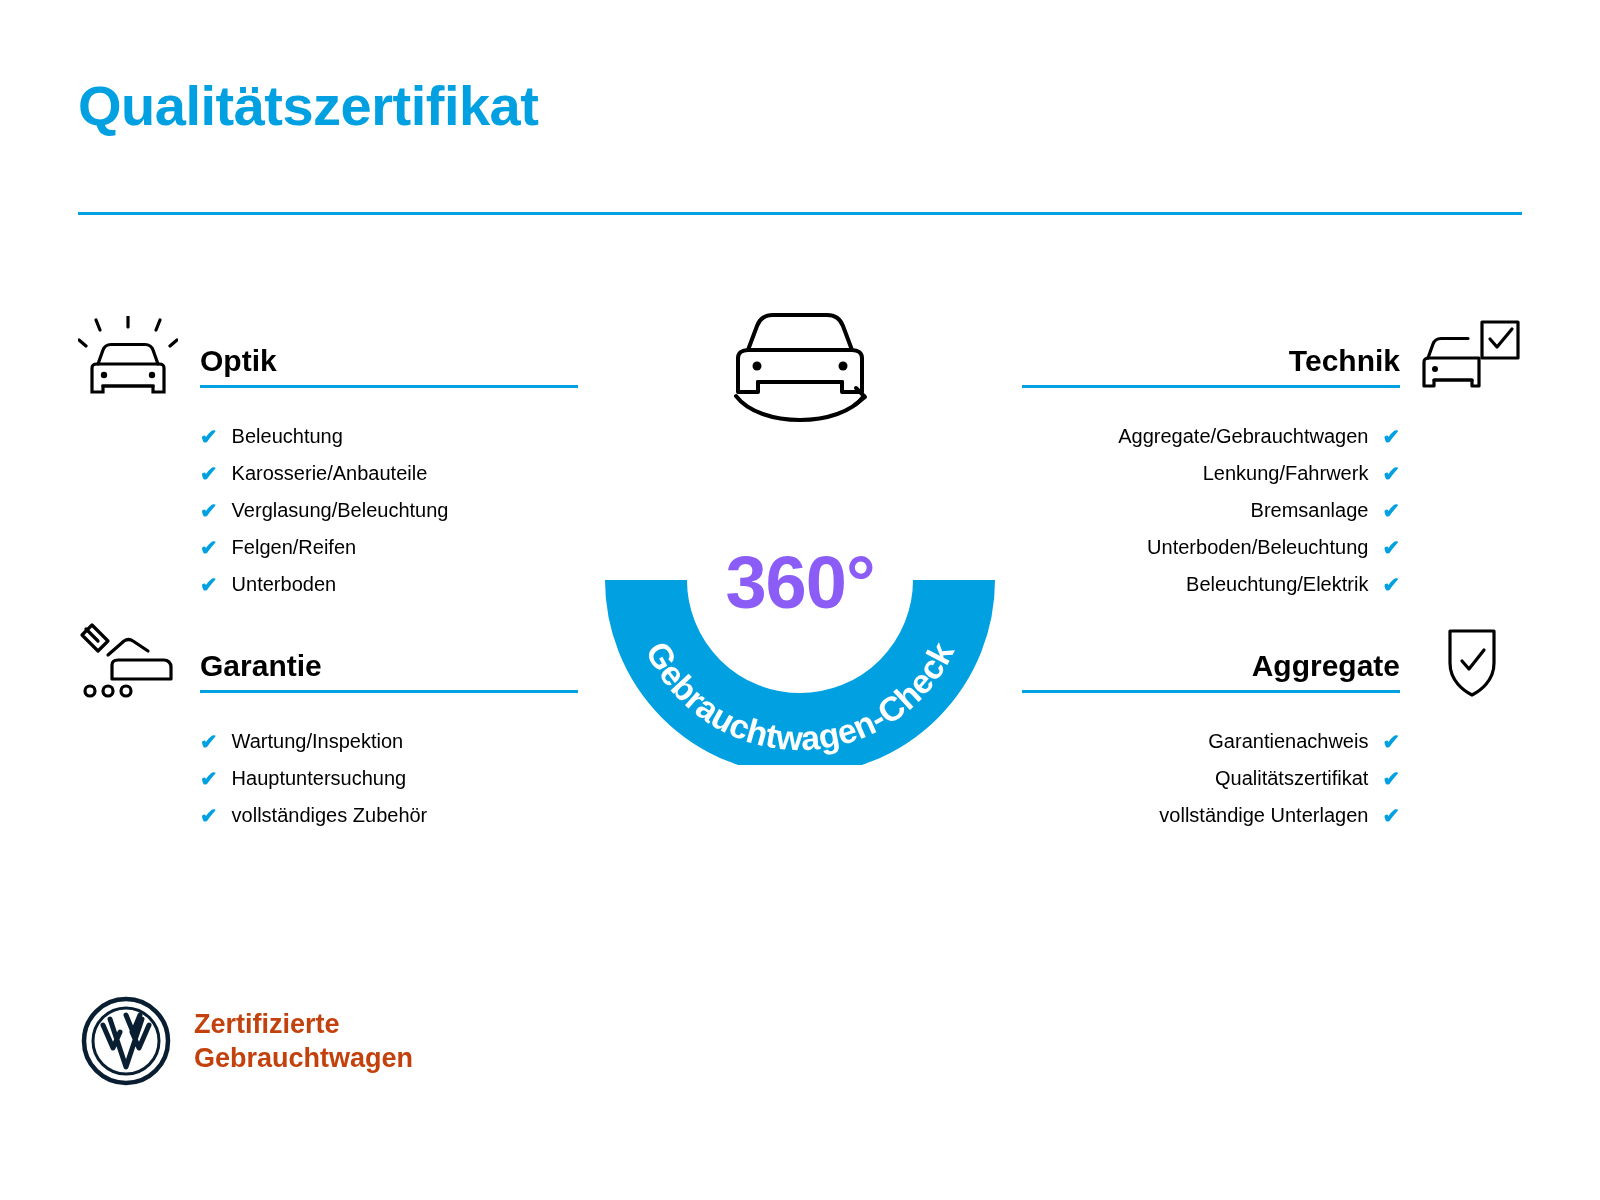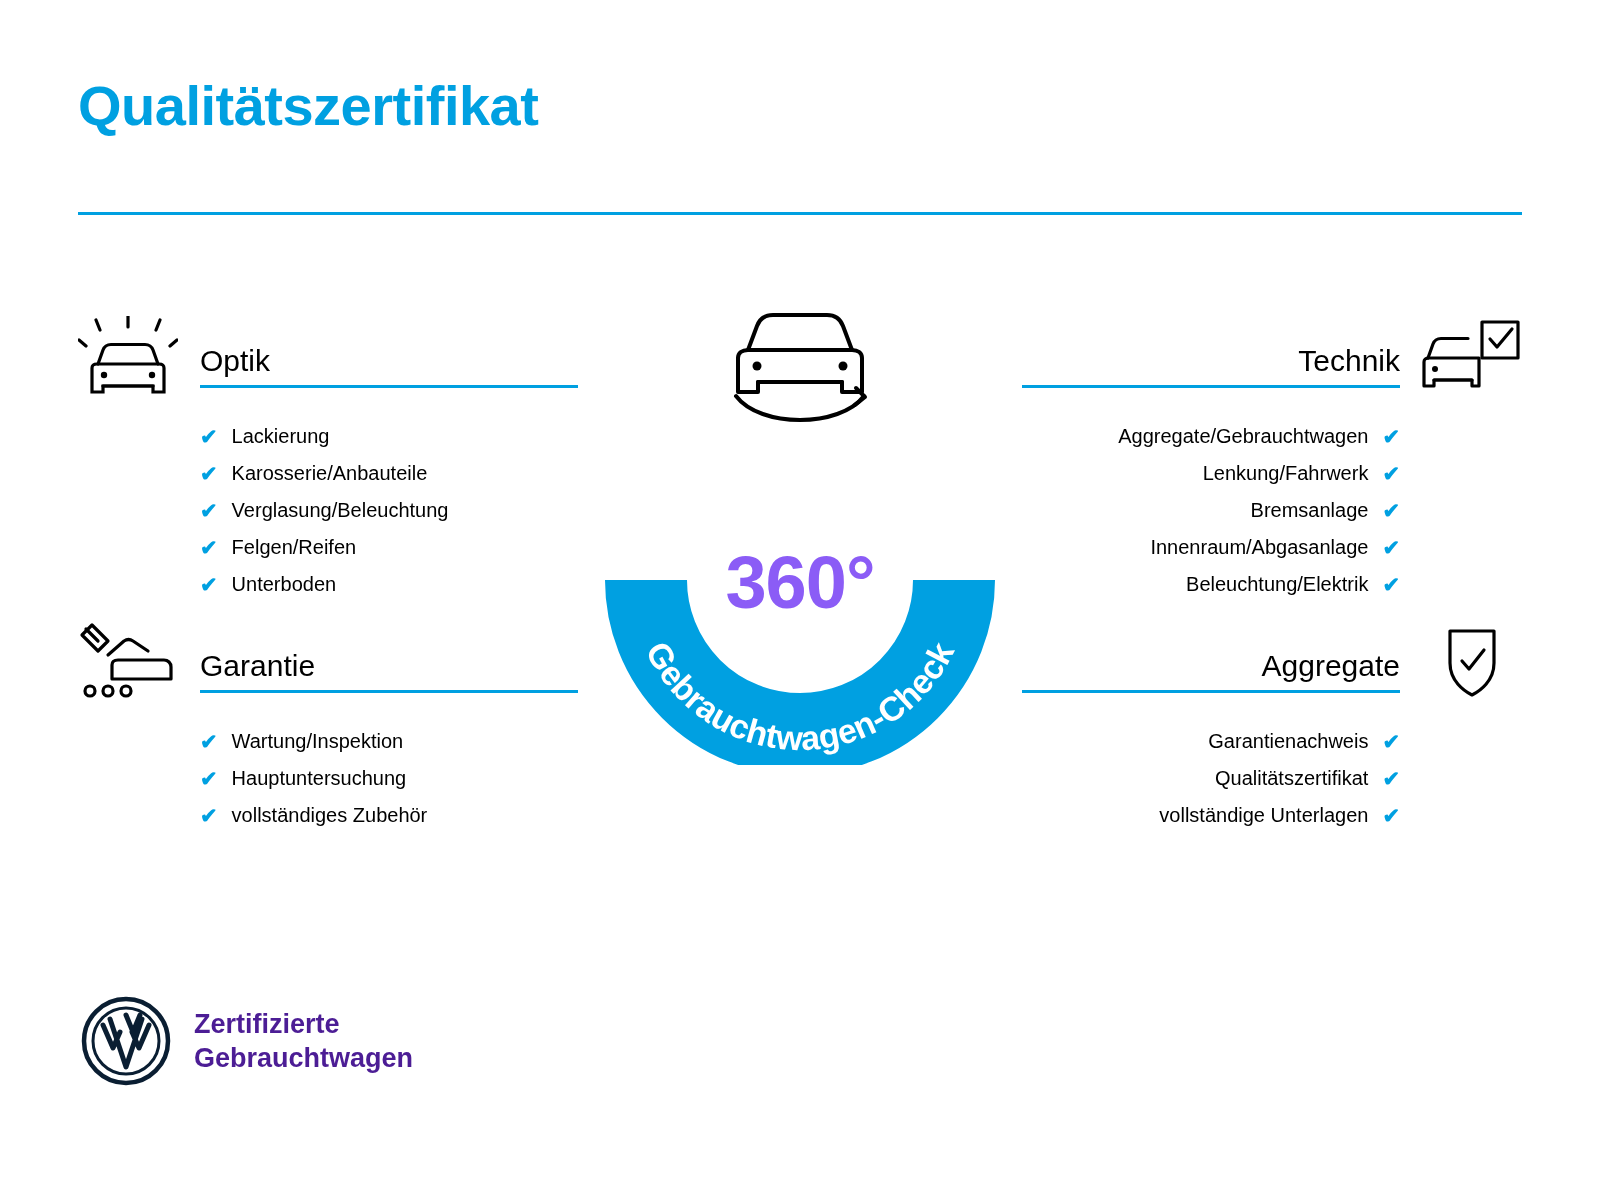--- a/index.html
+++ b/index.html
@@ -48,21 +48,21 @@
   .block-wartung  { top: 635px; }
   .block-technik  { top: 330px; }
   .block-garantie { top: 635px; }
 
   .sec-head {
     position: relative;
     height: 70px;
   }
   .sec-title {
     font-size: 30px;
-    font-weight: normal;
+    font-weight: bold;
     color: #000;
     position: absolute;
     bottom: 22px;
   }
   .col-left .sec-title  { left: 122px; }
   .col-right .sec-title { right: 122px; }
 
   .sec-underline {
     position: absolute;
     bottom: 12px;
@@ -154,21 +154,21 @@
     top: 995px;
     display: flex;
     align-items: center;
   }
   .vw-logo { width: 92px; height: 92px; }
   .brand-text {
     margin-left: 22px;
     font-size: 27px;
     font-weight: bold;
     line-height: 34px;
-    color: #4c1d95;
+    color: #c2410c;
   }
 </style>
 </head>
 <body>
 
 <div class="page-title">Qualitätszertifikat</div>
 <div class="title-rule"></div>
 
 <div class="col col-left block-optik">
   <div class="sec-head">
@@ -183,21 +183,21 @@
           <circle cx="74" cy="59" r="3.2" fill="#000" stroke="none"></circle>
         </g>
       </svg>
     </span>
     <span class="sec-title">Optik</span>
     <span class="sec-underline"></span>
   </div>
   <ul class="list">
     <li>
         <span class="chk">✔</span>
-        <span>Lackierung</span>
+        <span>Beleuchtung</span>
       </li>
     <li>
         <span class="chk">✔</span>
         <span>Karosserie/Anbauteile</span>
       </li>
     <li>
         <span class="chk">✔</span>
         <span>Verglasung/Beleuchtung</span>
       </li>
     <li>
@@ -270,21 +270,21 @@
     <li>
         <span class="chk">✔</span>
         <span>Lenkung/Fahrwerk</span>
       </li>
     <li>
         <span class="chk">✔</span>
         <span>Bremsanlage</span>
       </li>
     <li>
         <span class="chk">✔</span>
-        <span>Innenraum/Abgasanlage</span>
+        <span>Unterboden/Beleuchtung</span>
       </li>
     <li>
         <span class="chk">✔</span>
         <span>Beleuchtung/Elektrik</span>
       </li>
   </ul>
 </div>
 
 <div class="col col-right block-garantie">
   <div class="sec-head">

